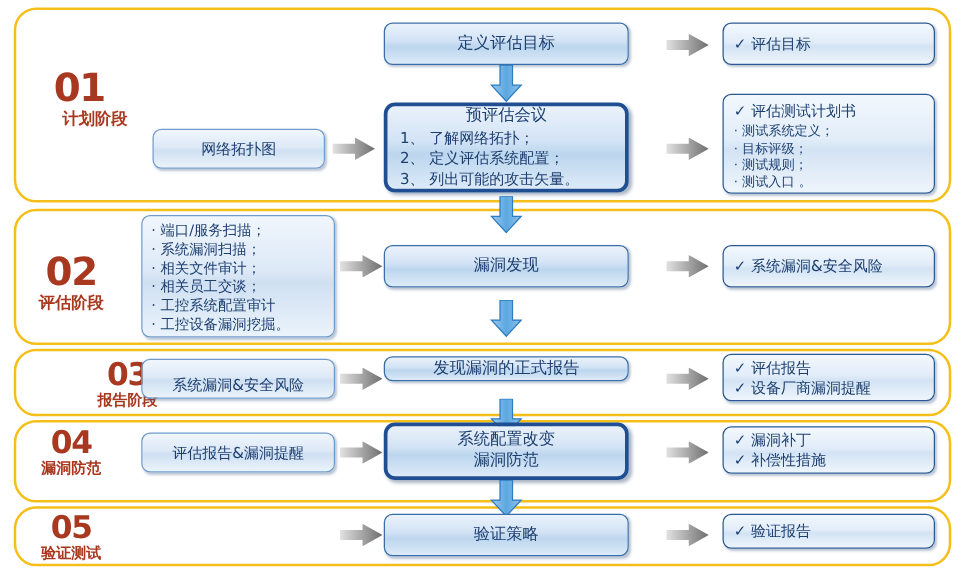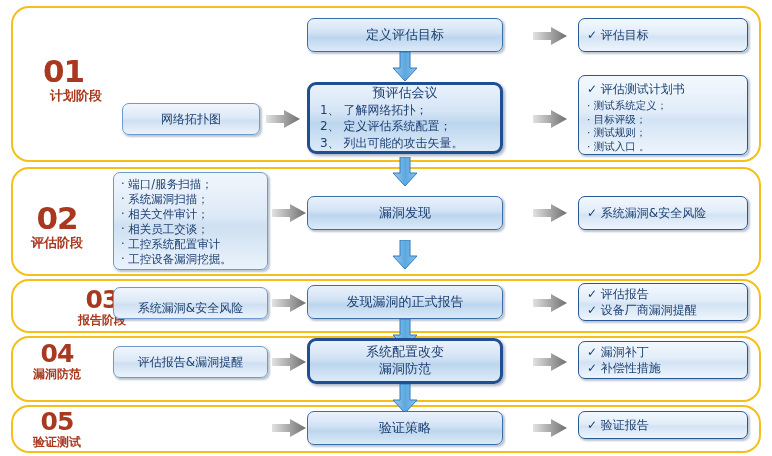--- a/index.html
+++ b/index.html
@@ -239,21 +239,21 @@
   <div class="node input" style="left:113px;top:287px;width:155px;height:32px;align-items:flex-end;">
     <span>系统漏洞&amp;安全风险</span>
   </div>
 
   <div class="arrow-h" style="left:272px;top:294px;">
     <svg width="34" height="18" viewBox="0 0 34 18">
       <path d="M0 5 L18 5 L18 0 L34 9 L18 18 L18 13 L0 13 Z" fill="url(#ga1)"></path>
     </svg>
   </div>
 
-  <div class="node" style="left:307px;top:285px;width:196px;height:34px;">
+  <div class="node" style="left:307px;top:285px;width:196px;height:20px;">
     <span class="title">发现漏洞的正式报告</span>
   </div>
 
   <div class="arrow-h" style="left:533px;top:294px;">
     <svg width="34" height="18" viewBox="0 0 34 18">
       <path d="M0 5 L18 5 L18 0 L34 9 L18 18 L18 13 L0 13 Z" fill="url(#ga1)"></path>
     </svg>
   </div>
 
   <div class="node output" style="left:578px;top:283px;width:170px;height:38px;justify-content:center;">

